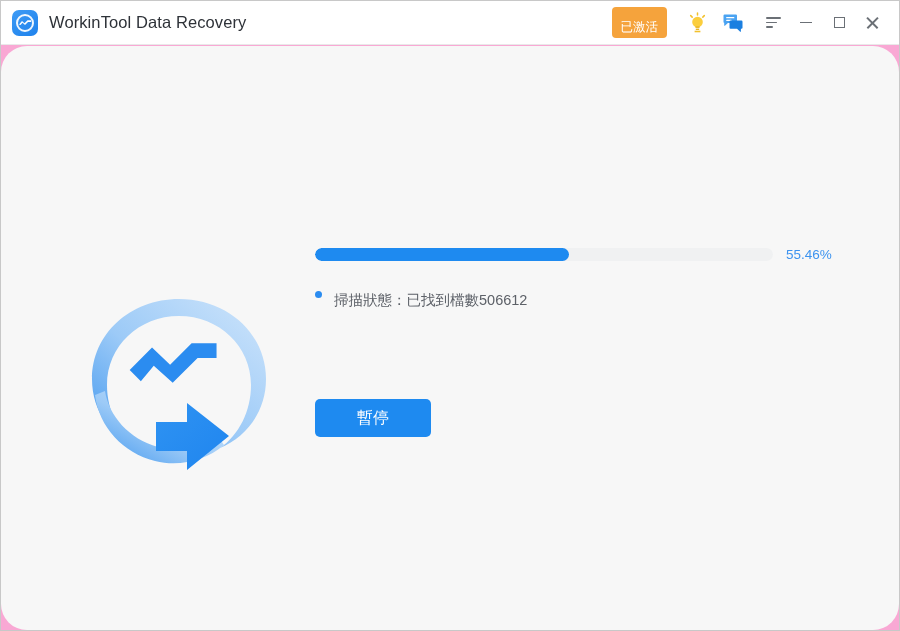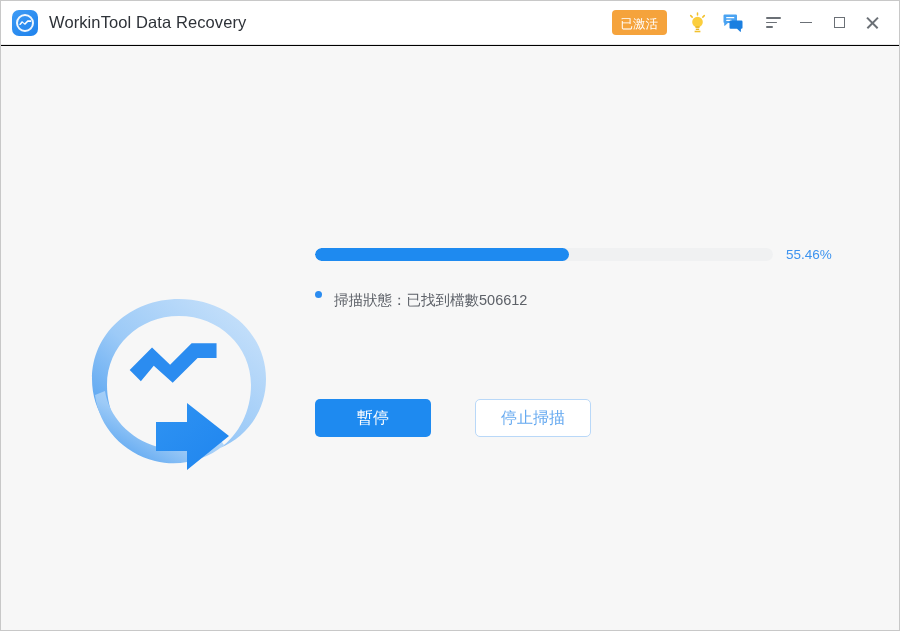--- a/index.html
+++ b/index.html
@@ -8,21 +8,21 @@
     background: #ffffff;
   }
   body {
     font-family: "Liberation Sans", "DejaVu Sans", sans-serif;
   }
   .window {
     position: relative;
     width: 900px;
     height: 631px;
     box-sizing: border-box;
-    background: #000000;
+    background: #f9a8d4;
     border: 1px solid #c8c8c8;
     overflow: hidden;
   }
 
   
   .titlebar {
     position: absolute;
     top: 0; left: 0;
     width: 898px;
     height: 44px;
@@ -66,21 +66,21 @@
     display: flex;
     align-items: center;
     height: 100%;
     padding-right: 12px;
   }
   .badge-activated {
     background: #f5a33c;
     color: #ffffff;
     font-size: 12.5px;
     border-radius: 4px;
-    padding: 8px 9px 5px 9px;
+    padding: 14px 9px 5px 9px;
     line-height: 1;
     margin-right: 16px;
     white-space: nowrap;
     text-align: right;
   }
   .tb-icon {
     width: 28px;
     height: 28px;
     display: flex;
     align-items: center;
@@ -126,20 +126,21 @@
   .ctrl-close i:nth-child(1) { transform: rotate(45deg); }
   .ctrl-close i:nth-child(2) { transform: rotate(-45deg); }
 
   
   .content {
     position: absolute;
     top: 45px; left: 0;
     width: 898px;
     height: 584px;
     background: #f7f7f7;
+    border-radius: 26px;
   }
 
   .logo-wrap {
     position: absolute;
     left: 82px;
     top: 245px;
     width: 192px;
     height: 192px;
   }
 
@@ -343,17 +344,16 @@
 
     <div class="status-list">
       <div class="status-line">
         <span class="dot"></span>
         <span>掃描狀態：已找到檔數506612</span>
       </div>
     </div>
 
     <div class="buttons">
       <div class="btn btn-primary">暫停</div>
-      <div class="btn btn-outline">停止掃描</div>
     </div>
 
   </div>
 </div>
 
 </body></html>

